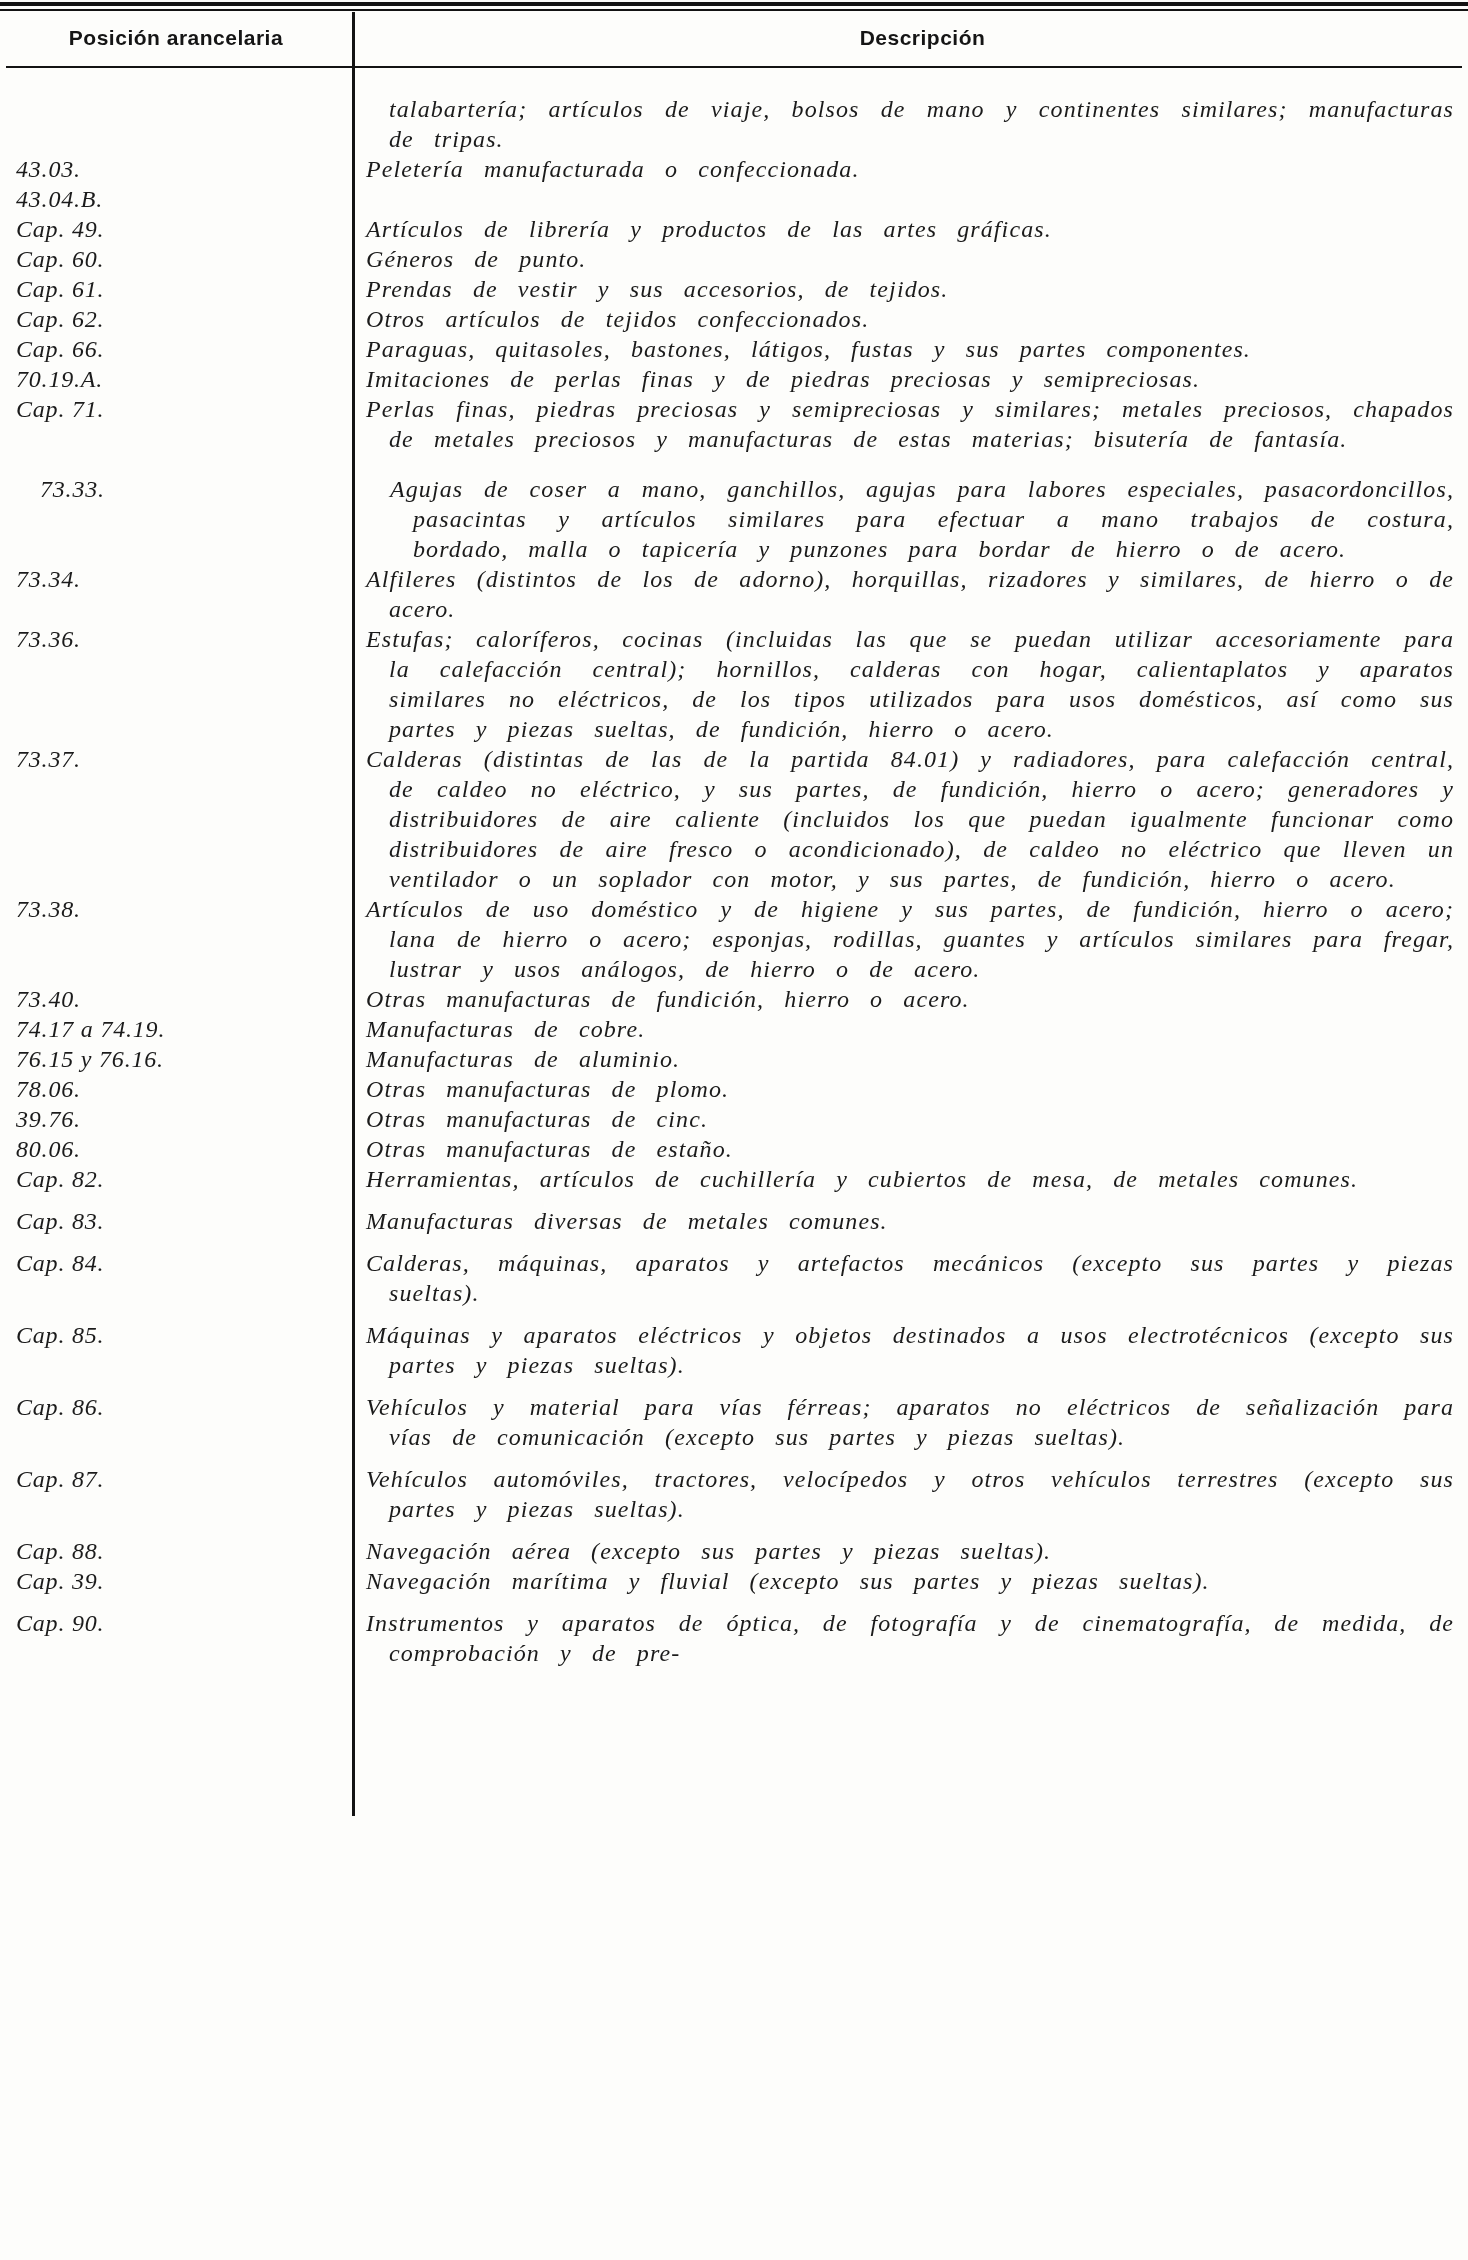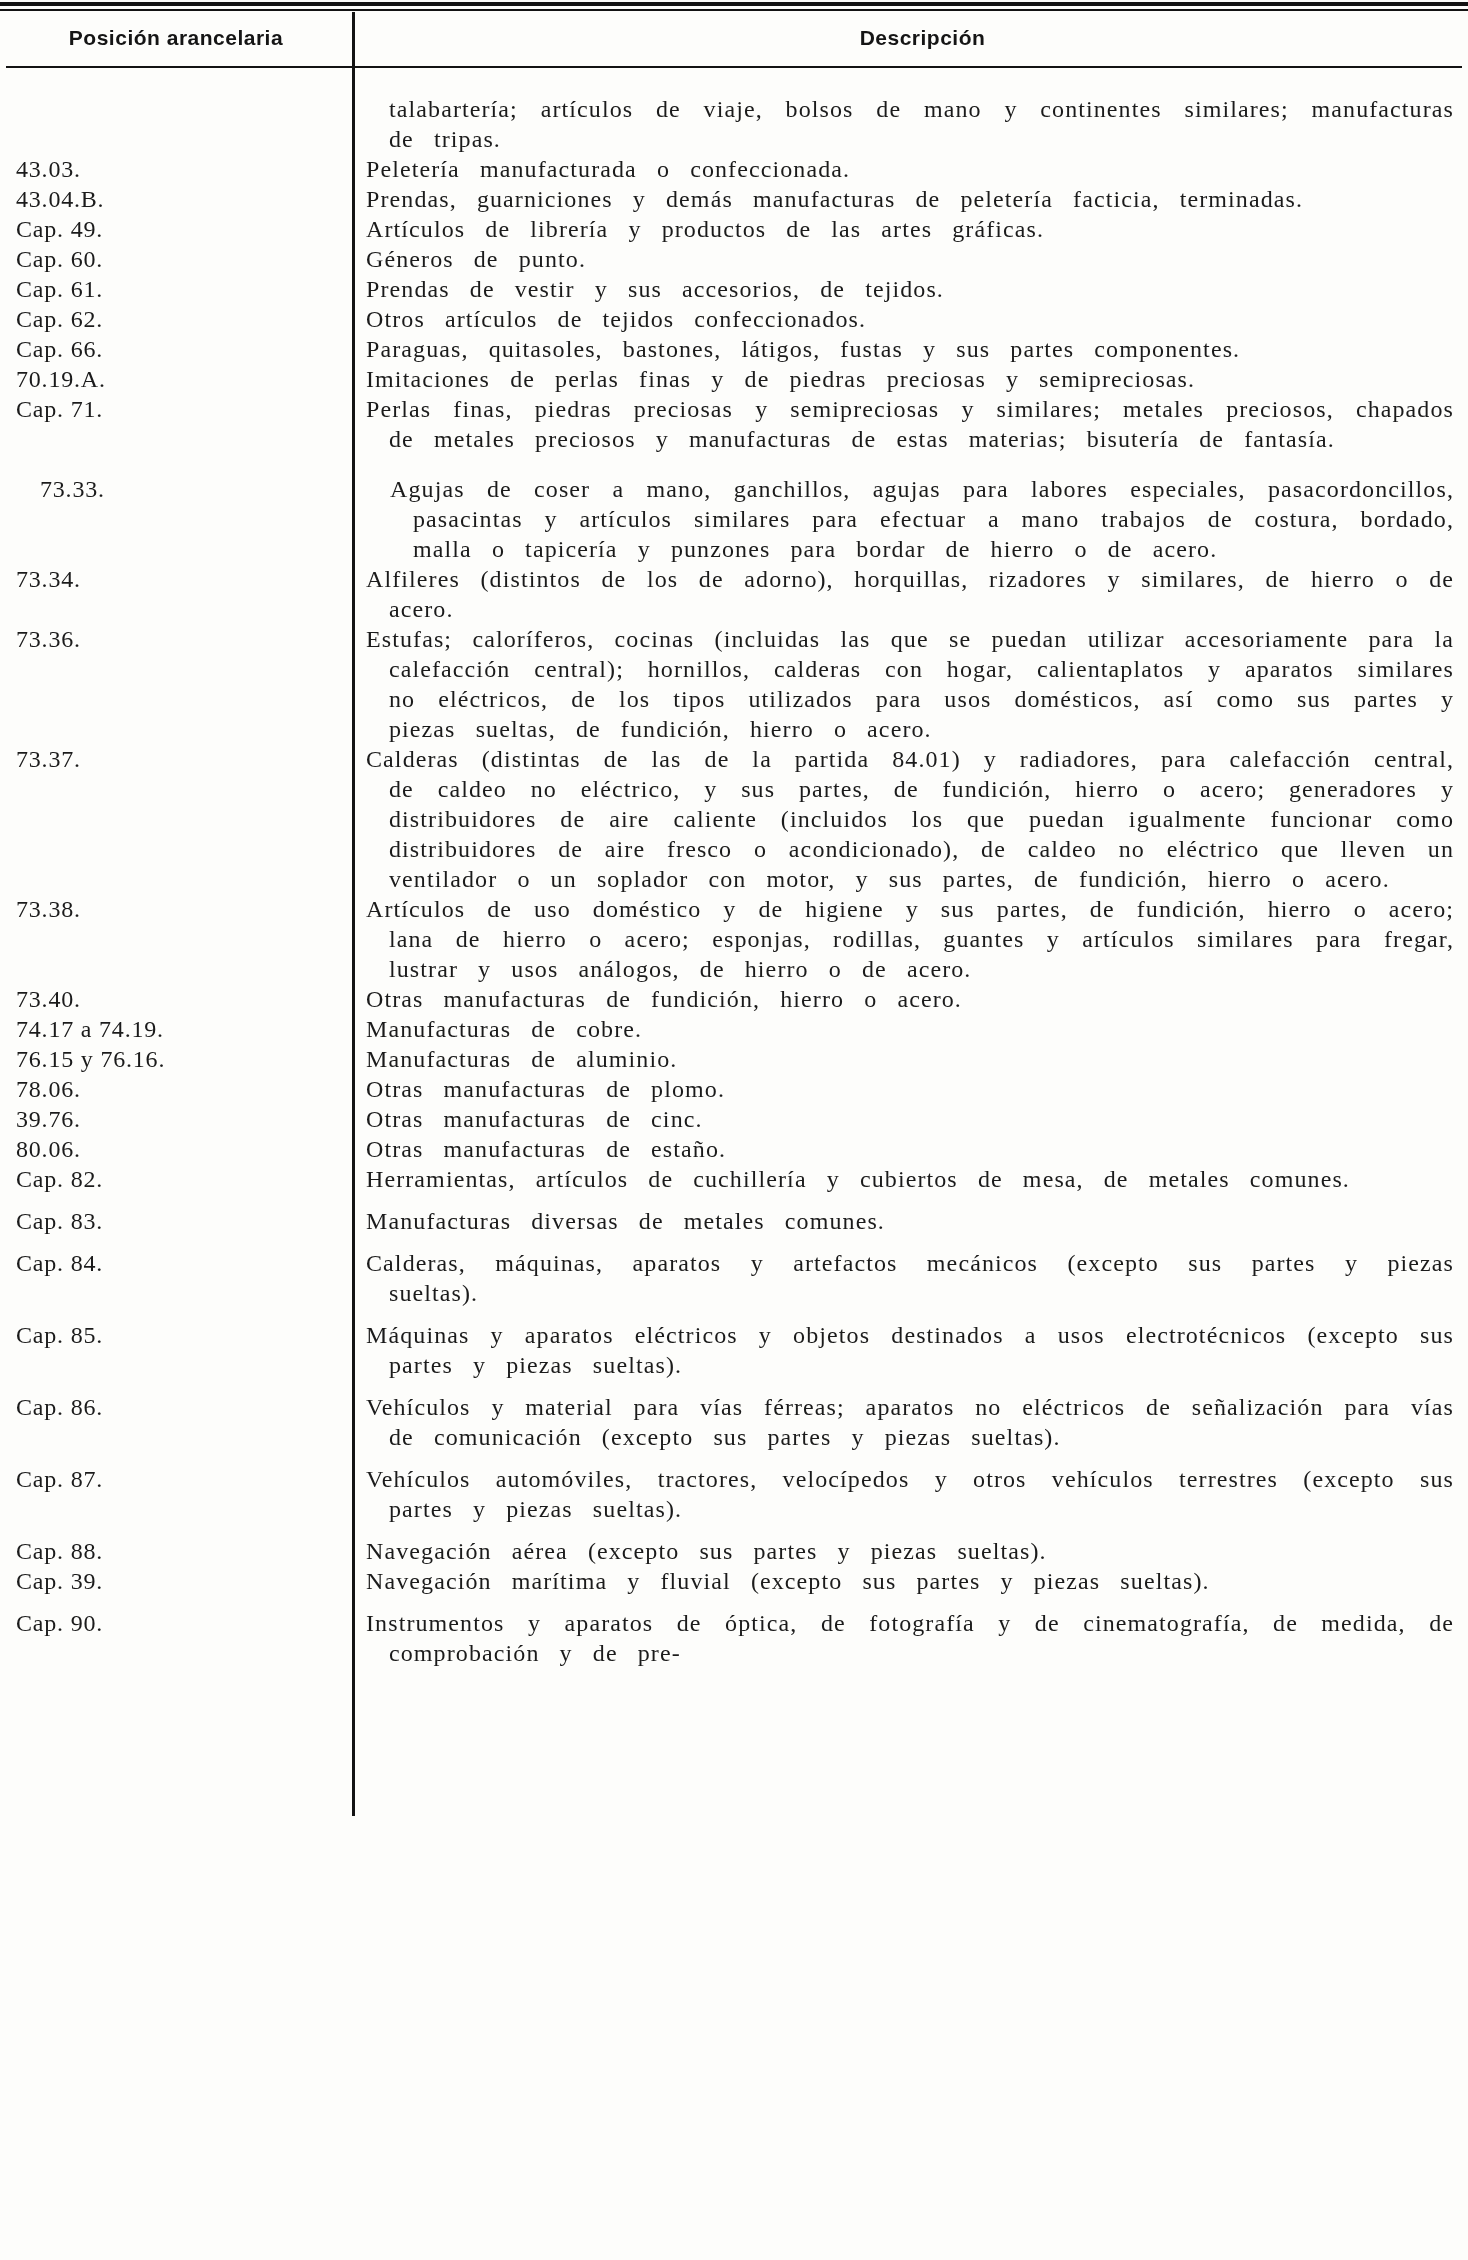--- a/index.html
+++ b/index.html
@@ -43,20 +43,21 @@
   .header-rule {
     position: absolute;
     top: 66px; left: 6px;
     width: 1456px; height: 2px;
     background: #131313;
   }
   .tbody {
     position: absolute;
     top: 94px; left: 0;
     width: 1468px;
+    font-style: italic;
   }
   .row {
     display: flex;
     font-size: 24px;
     line-height: 30px;
   }
   .row.gap-1 { margin-top: 12px; }
   .row.gap-2 { margin-top: 20px; padding-left: 24px; }
   .pos {
     flex: 0 0 352px;
@@ -93,21 +94,20 @@
       <div class="row">
         <div class="pos"></div>
         <div class="desc cont">talabartería; artículos de viaje, bolsos de mano y continentes similares; manufacturas de tripas.</div>
       </div>
       <div class="row">
         <div class="pos">43.03.</div>
         <div class="desc">Peletería manufacturada o confeccionada.</div>
       </div>
       <div class="row">
         <div class="pos">43.04.B.</div>
-        <div class="desc">Prendas, guarniciones y demás manufacturas de peletería facticia, terminadas.</div>
       </div>
       <div class="row">
         <div class="pos">Cap. 49.</div>
         <div class="desc">Artículos de librería y productos de las artes gráficas.</div>
       </div>
       <div class="row">
         <div class="pos">Cap. 60.</div>
         <div class="desc">Géneros de punto.</div>
       </div>
       <div class="row">

